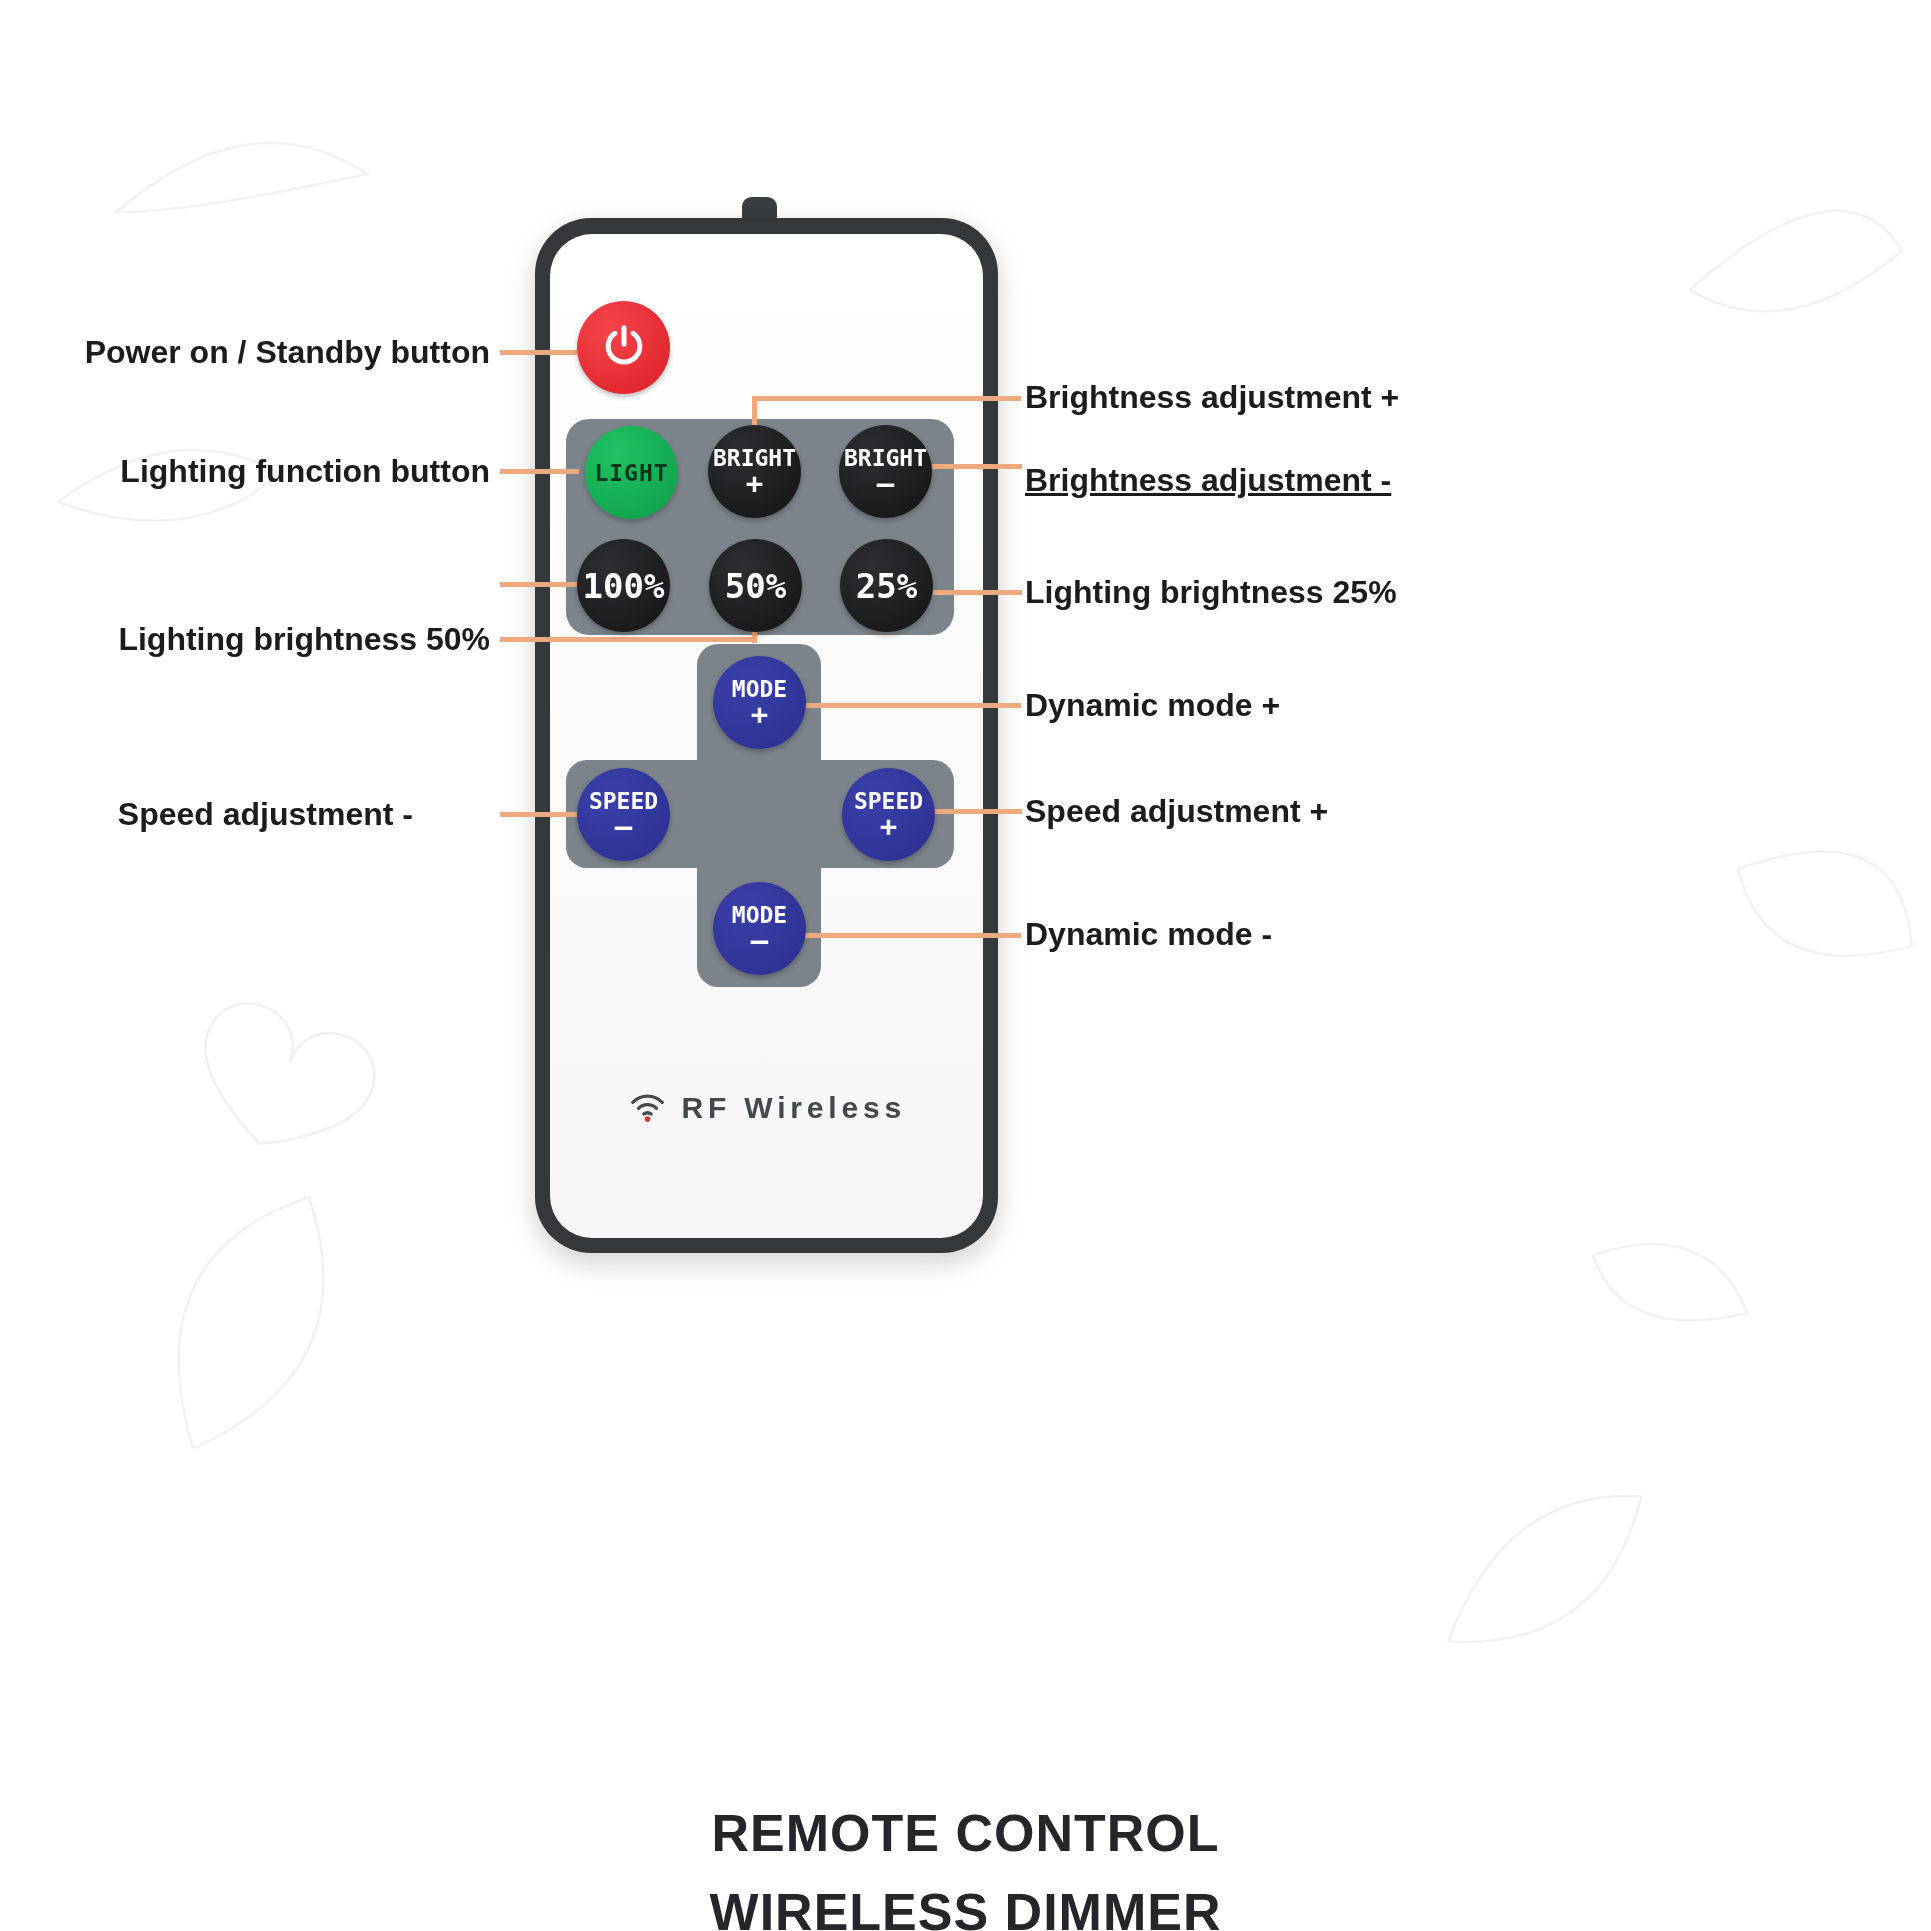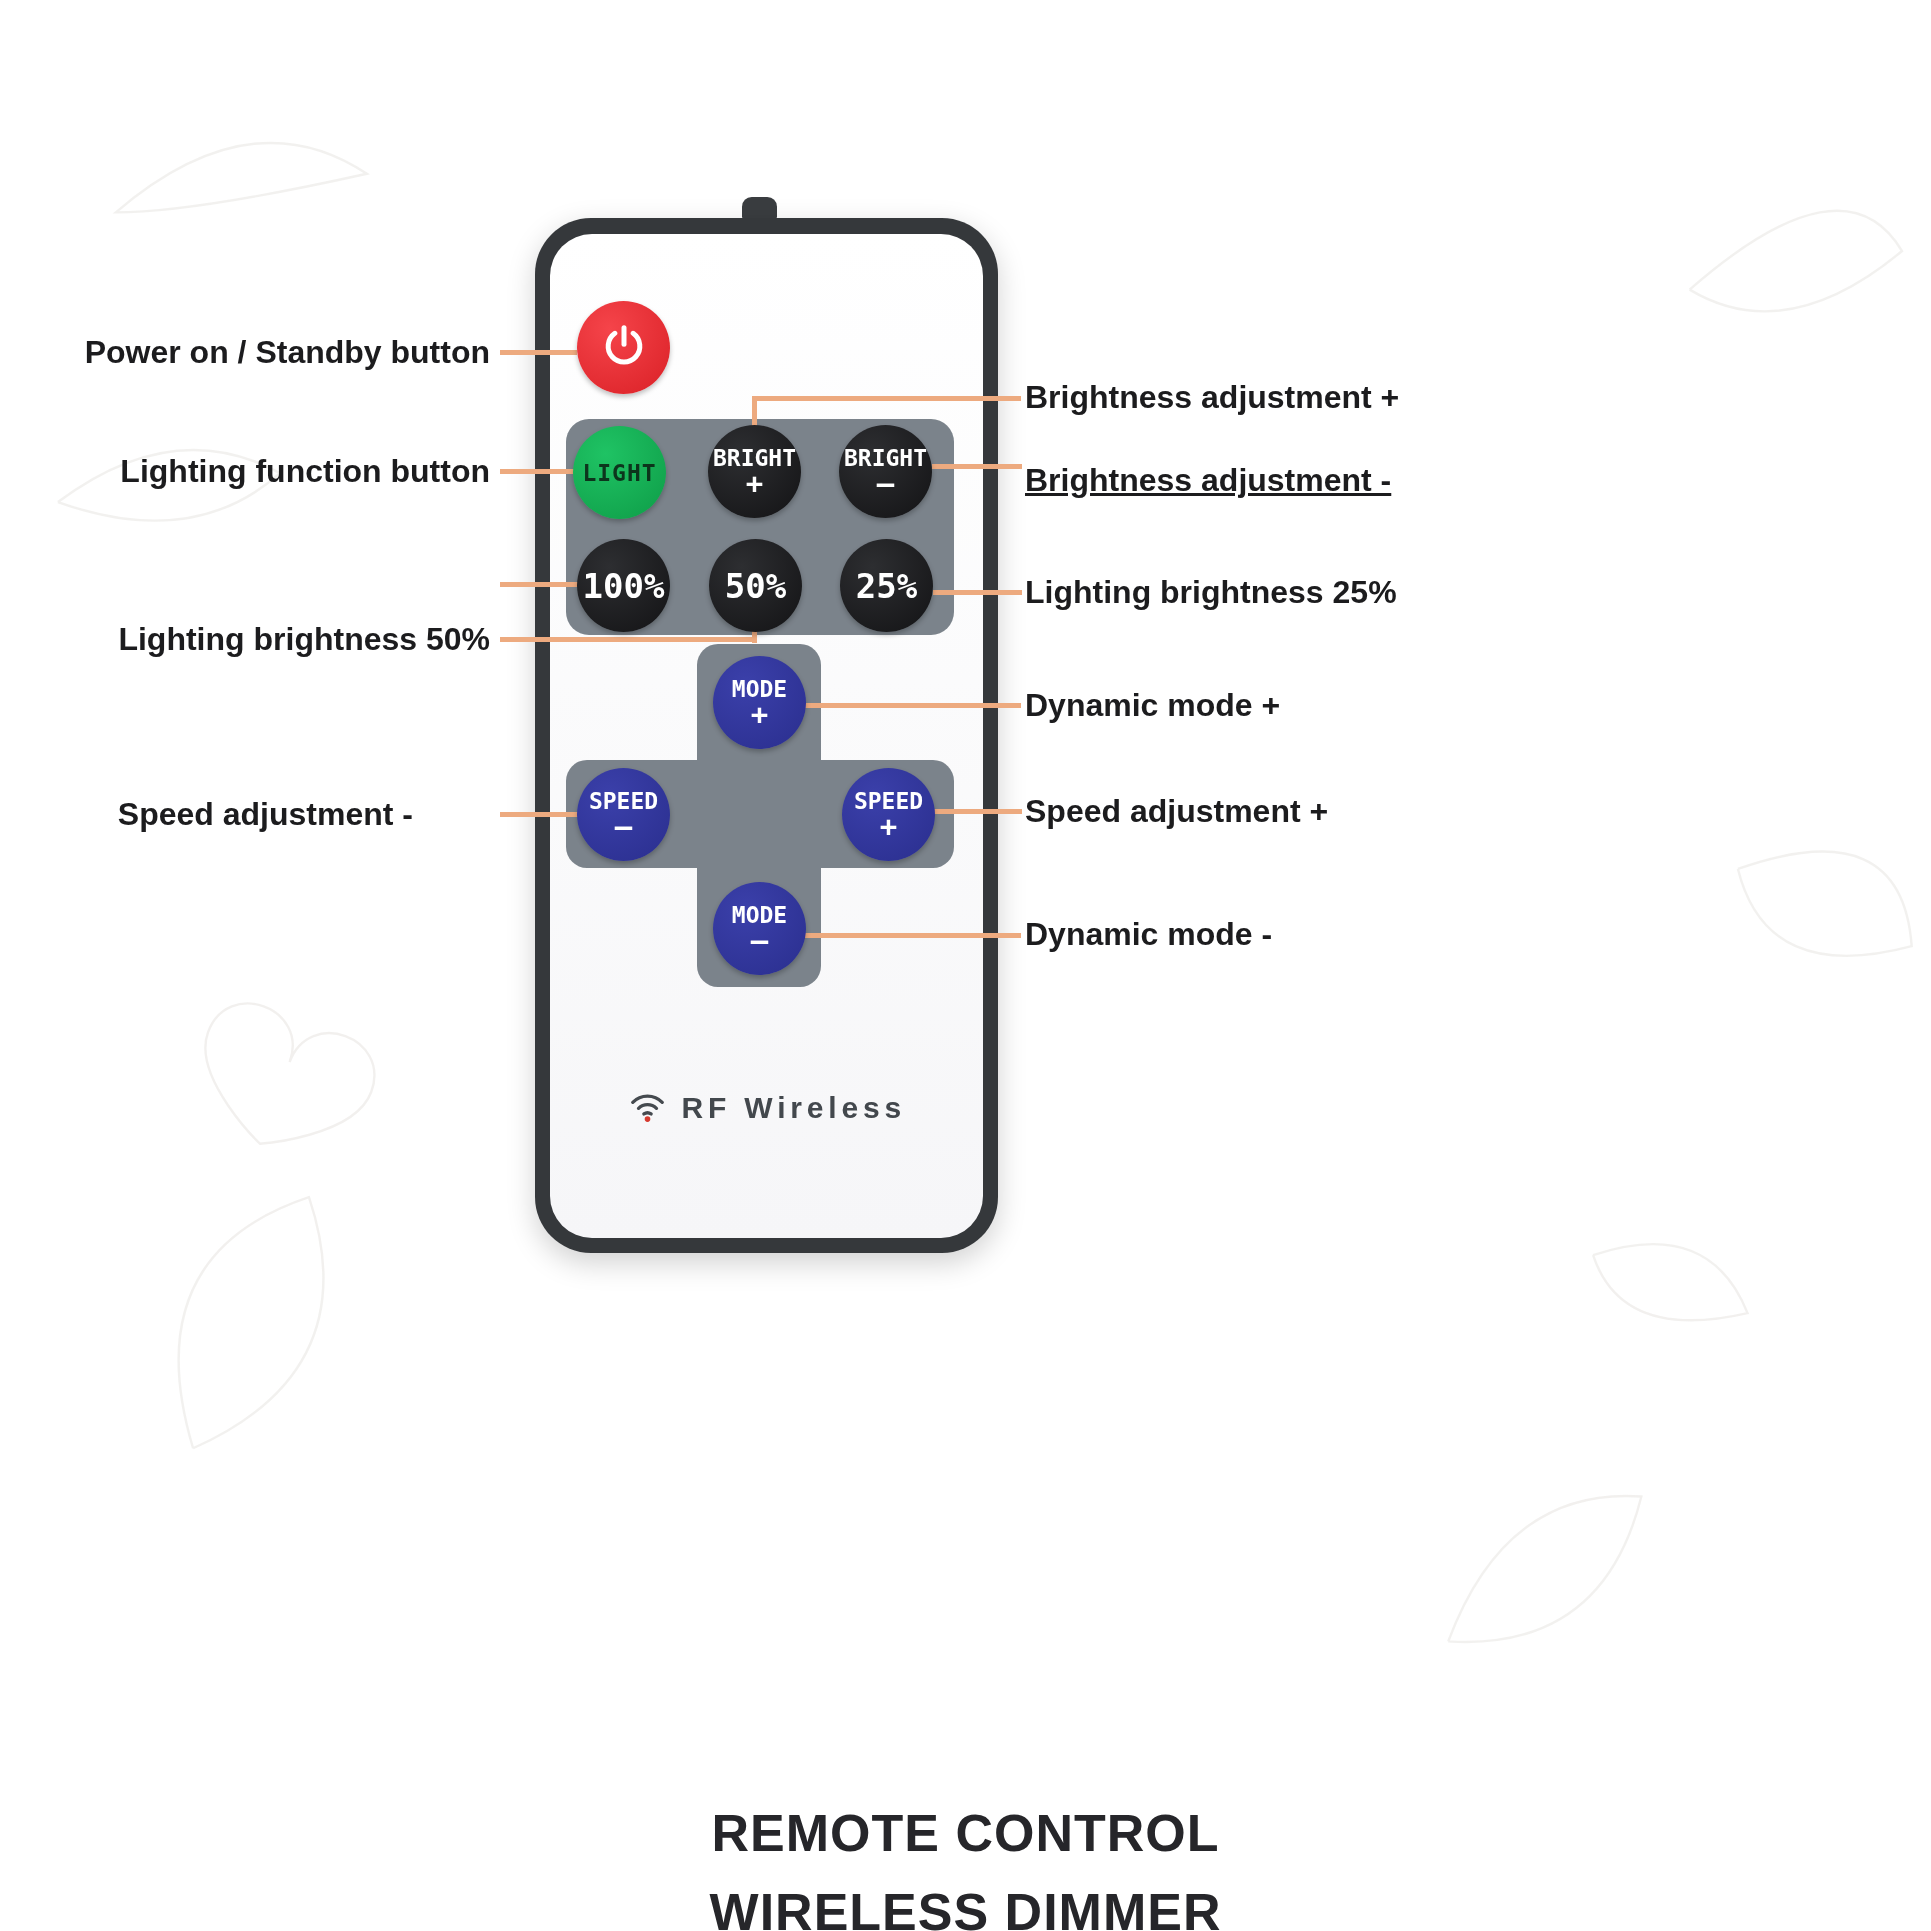--- a/index.html
+++ b/index.html
@@ -121,21 +121,21 @@
 
   <button class="rbtn red" style="left:577px; top:301px;">
     <span>
       <svg width="50" height="50" viewBox="0 0 24 24">
         <path d="M12 3.2 v8" stroke="#ffffff" stroke-width="2.4" stroke-linecap="round" fill="none"></path>
         <path d="M7.6 5.9 a7.6 7.6 0 1 0 8.8 0" stroke="#ffffff" stroke-width="2.4" stroke-linecap="round" fill="none"></path>
       </svg>
     </span>
   </button>
 
-  <button class="rbtn green" style="left:573px; top:426px;">
+  <button class="rbtn green" style="left:585px; top:426px;">
     <span class="single">LIGHT</span>
   </button>
 
   <button class="rbtn dark" style="left:708px; top:425px;">
     <span class="t1">BRIGHT</span>
     <span class="t2">+</span>
   </button>
 
   <button class="rbtn dark" style="left:839px; top:425px;">
     <span class="t1">BRIGHT</span>

